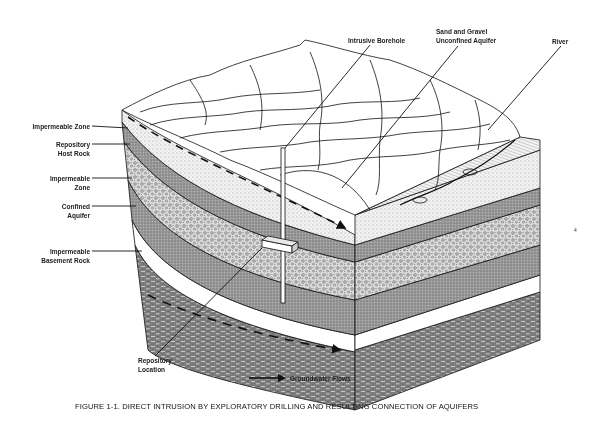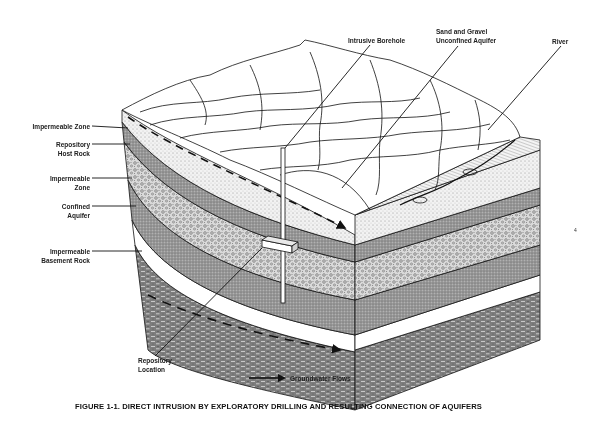--- a/index.html
+++ b/index.html
@@ -1,19 +1,19 @@
 <!DOCTYPE html>
 <html><head>
 <meta charset="utf-8">
 <style>
   html, body { margin: 0; padding: 0; background: #ffffff; }
   body { width: 600px; height: 426px; position: relative; overflow: hidden; font-family: "Liberation Sans", sans-serif; }
   .label { position: absolute; font-size: 6.5px; font-weight: bold; color: #222; line-height: 9px; white-space: nowrap; }
   .label.right { text-align: right; }
-  .caption { position: absolute; left: 58px; top: 402px; font-size: 7.6px; font-weight: bold; color: #111; letter-spacing: 0.1px; white-space: nowrap; padding-left: 17px; }
+  .caption { position: absolute; left: 58px; top: 402px; font-size: 7.6px; font-weight: normal; color: #111; letter-spacing: 0.1px; white-space: nowrap; padding-left: 17px; }
   svg.diagram { position: absolute; left: 0; top: 0; }
 </style>
 </head>
 <body>
 
 <svg class="diagram" width="600" height="426" viewBox="0 0 600 426">
   <defs>
     <pattern id="stipple" width="4" height="4" patternUnits="userSpaceOnUse">
       <rect width="4" height="4" fill="#f2f2f2"></rect>
       <circle cx="1" cy="1" r="0.45" fill="#444"></circle>

